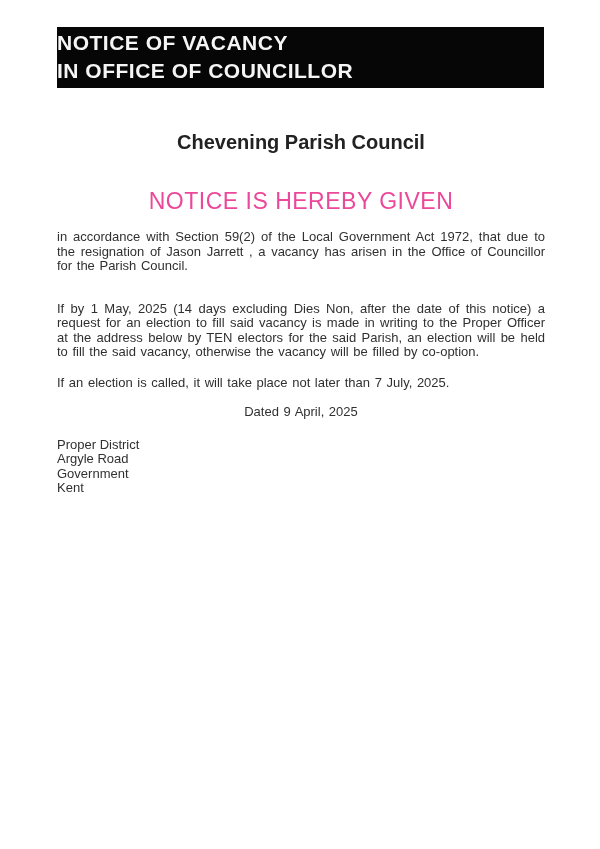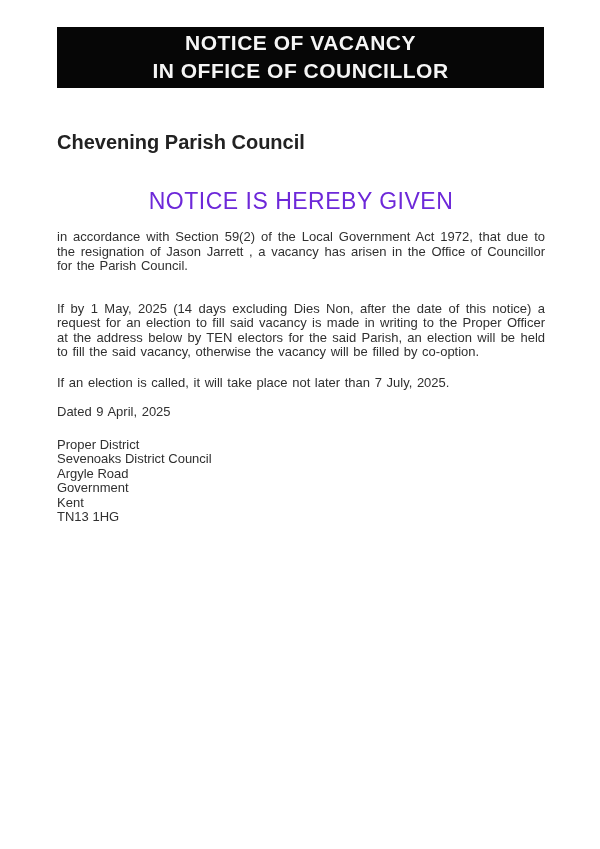--- a/index.html
+++ b/index.html
@@ -14,56 +14,55 @@
     background: #ffffff;
     font-family: "Liberation Sans", "DejaVu Sans", sans-serif;
     color: #303030;
     box-sizing: border-box;
     padding: 27px 55px 0 57px;
     overflow: hidden;
   }
   .banner {
     background: #060606;
     color: #f5f5f5;
-    text-align: center;
     font-weight: bold;
     font-size: 21px;
     line-height: 28px;
     letter-spacing: 0.5px;
     padding: 2px 0 3px 0;
     margin: 0 1px 0 0;
   }
   .council-title {
     margin: 42px 0 0 0;
-    text-align: left;
+    text-align: center;
     font-size: 20px;
     line-height: 25px;
     font-weight: bold;
     color: #222222;
   }
   .notice-heading {
     margin: 33px 0 0 0;
     text-align: center;
     font-size: 23px;
     line-height: 26px;
     font-weight: normal;
     letter-spacing: 0.5px;
-    color: #6d28d9;
+    color: #ec4899;
   }
   p.body {
     font-size: 13px;
     line-height: 14.5px;
     margin: 0;
     text-align: justify;
     word-spacing: 1px;
   }
   p.p1 { margin-top: 16px; }
   p.p2 { margin-top: 28px; }
   p.p3 { margin-top: 16px; text-align: left; }
-  p.dated { margin-top: 15px; text-align: left; }
+  p.dated { margin-top: 15px; text-align: center; }
   .signature {
     margin-top: 18px;
     font-size: 13px;
     line-height: 14.5px;
   }
   .signature div { white-space: nowrap; }
 </style>
 </head>
 <body>
 
@@ -81,20 +80,18 @@
   <p class="body p1">in accordance with Section 59(2) of the Local Government Act 1972, that due to the resignation of Jason Jarrett , a vacancy has arisen in the Office of Councillor for the Parish Council.</p>
 
   <p class="body p2">If by 1 May, 2025 (14 days excluding Dies Non, after the date of this notice) a request for an election to fill said vacancy is made in writing to the Proper Officer at the address below by TEN electors for the said Parish, an election will be held to fill the said vacancy, otherwise the vacancy will be filled by co-option.</p>
 
   <p class="body p3">If an election is called, it will take place not later than 7 July, 2025.</p>
 
   <p class="body dated">Dated 9 April, 2025</p>
 
   <div class="signature">
     <div>Proper District</div>
-    <div>Sevenoaks District Council</div>
     <div>Argyle Road</div>
     <div>Government</div>
     <div>Kent</div>
-    <div>TN13 1HG</div>
   </div>
 
 </div>
 
 </body></html>

